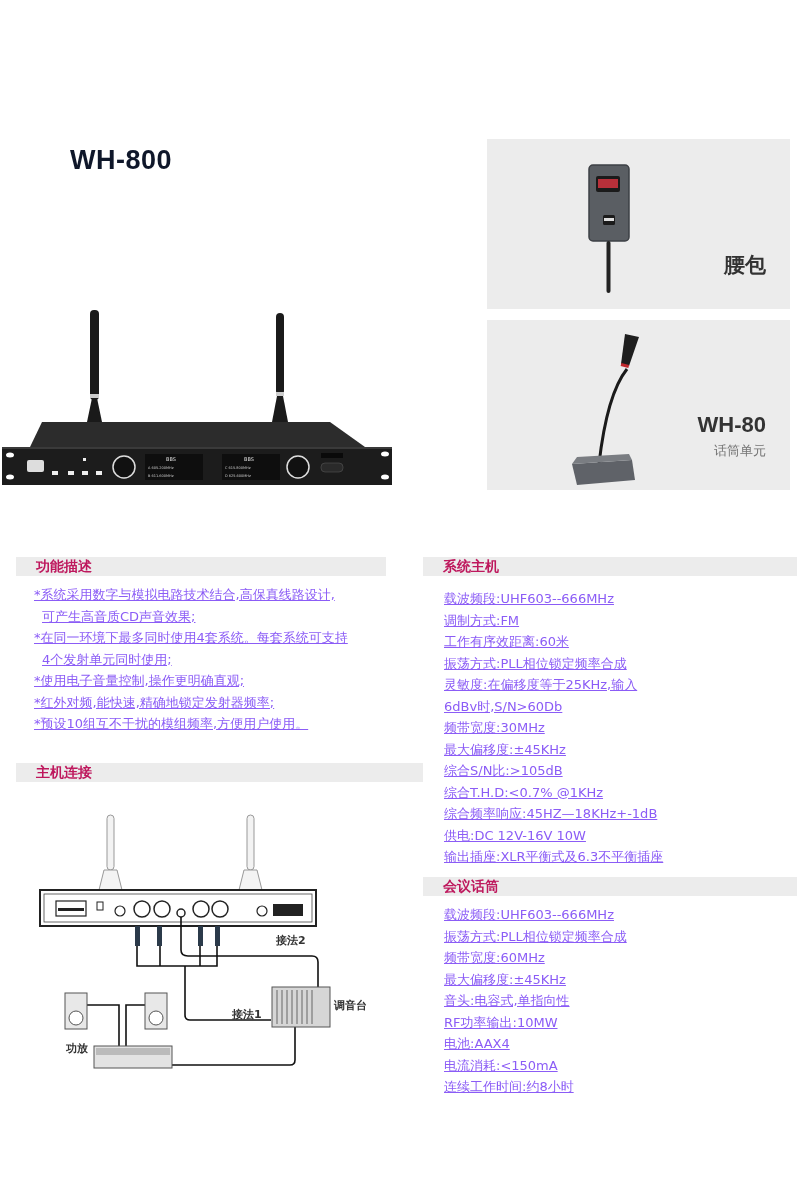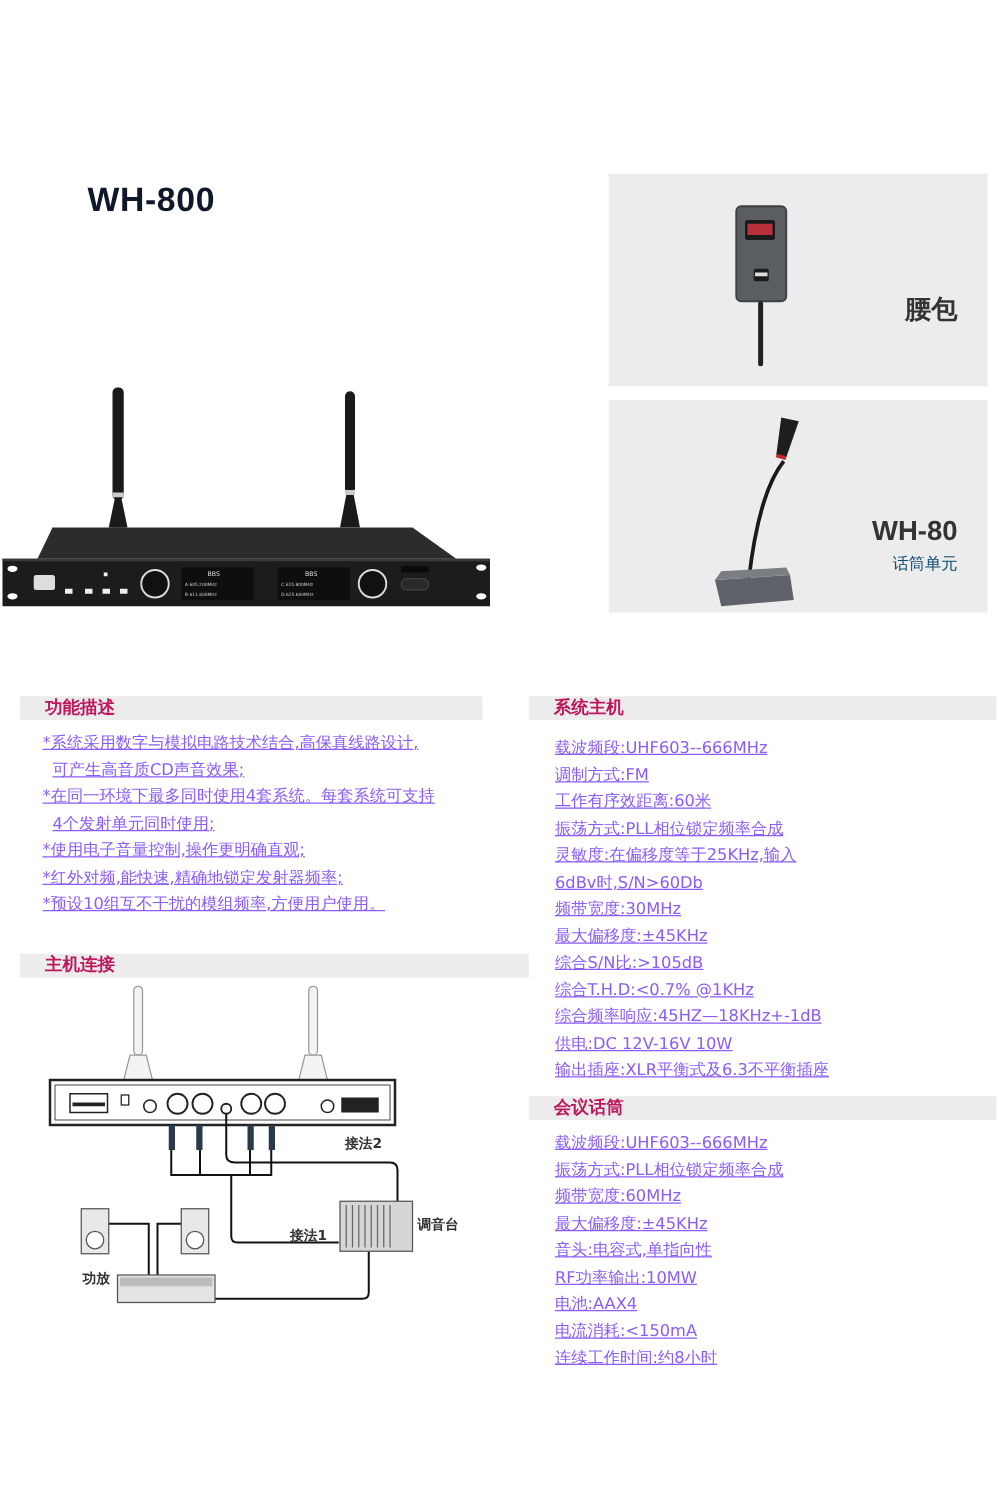--- a/index.html
+++ b/index.html
@@ -6,23 +6,23 @@
   html, body { width: 800px; height: 1193px; background: #ffffff; overflow: hidden; }
   body { position: relative; font-family: "DejaVu Sans", "Liberation Sans", sans-serif; color: #555; }
   .abs { position: absolute; }
 
   .title { left: 70px; top: 145px; font-size: 27px; font-weight: bold; color: #0f172a; letter-spacing: 0.5px; font-family: "Liberation Sans", "DejaVu Sans", sans-serif; }
 
   .card { position: absolute; left: 487px; width: 303px; height: 170px; background: #ececec; }
   .card1 { top: 139px; }
   .card2 { top: 320px; }
   .card-label { position: absolute; right: 24px; font-weight: bold; color: #333; }
-  .card1 .card-label { top: 94px; font-size: 21px; }
+  .card1 .card-label { top: 112px; font-size: 21px; }
   .card2 .card-label { top: 92px; font-size: 22px; font-family: "Liberation Sans", sans-serif; }
-  .card-sub { position: absolute; right: 24px; top: 122px; font-size: 13px; color: #0c4a6e; }
+  .card-sub { position: absolute; right: 24px; top: 122px; font-size: 13px; color: #737373; }
 
   .sec-bar { position: absolute; height: 19px; background: #ececec; }
   .sec-title { position: absolute; left: 20px; top: 0; line-height: 19px; font-size: 14px; font-weight: bold; color: #be185d; }
 
   .lines { position: absolute; font-size: 13px; color: #8b5cf6; text-decoration: underline; }
   .lines div { height: 21.5px; line-height: 21.5px; white-space: nowrap; }
   .feat div { height: 21.5px; }
   .indent { padding-left: 8px; }
 
   .diag-label { position: absolute; font-size: 11px; color: #333; font-weight: bold; }
@@ -114,21 +114,21 @@
   <div class="indent">4个发射单元同时使用;</div>
   <div>*使用电子音量控制,操作更明确直观;</div>
   <div>*红外对频,能快速,精确地锁定发射器频率;</div>
   <div>*预设10组互不干扰的模组频率,方便用户使用。</div>
 </div>
 
 <div class="sec-bar" style="left:16px;top:763px;width:407px;">
   <div class="sec-title">主机连接</div>
 </div>
 
-<div class="abs" style="left:30px;top:784px;width:340px;height:270px;">
+<div class="abs" style="left:30px;top:810px;width:340px;height:270px;">
   <svg width="340" height="270" viewBox="0 0 340 270">
     <g fill="#f3f3f3" stroke="#999" stroke-width="1">
 
       <rect x="77" y="5" width="7" height="55" rx="3.5"></rect>
       <rect x="217" y="5" width="7" height="55" rx="3.5"></rect>
       <path d="M74 60 L87 60 L92 80 L69 80 Z"></path>
       <path d="M214 60 L227 60 L232 80 L209 80 Z"></path>
     </g>
 
     <rect x="10" y="80" width="276" height="36" fill="#fff" stroke="#222" stroke-width="2"></rect>

